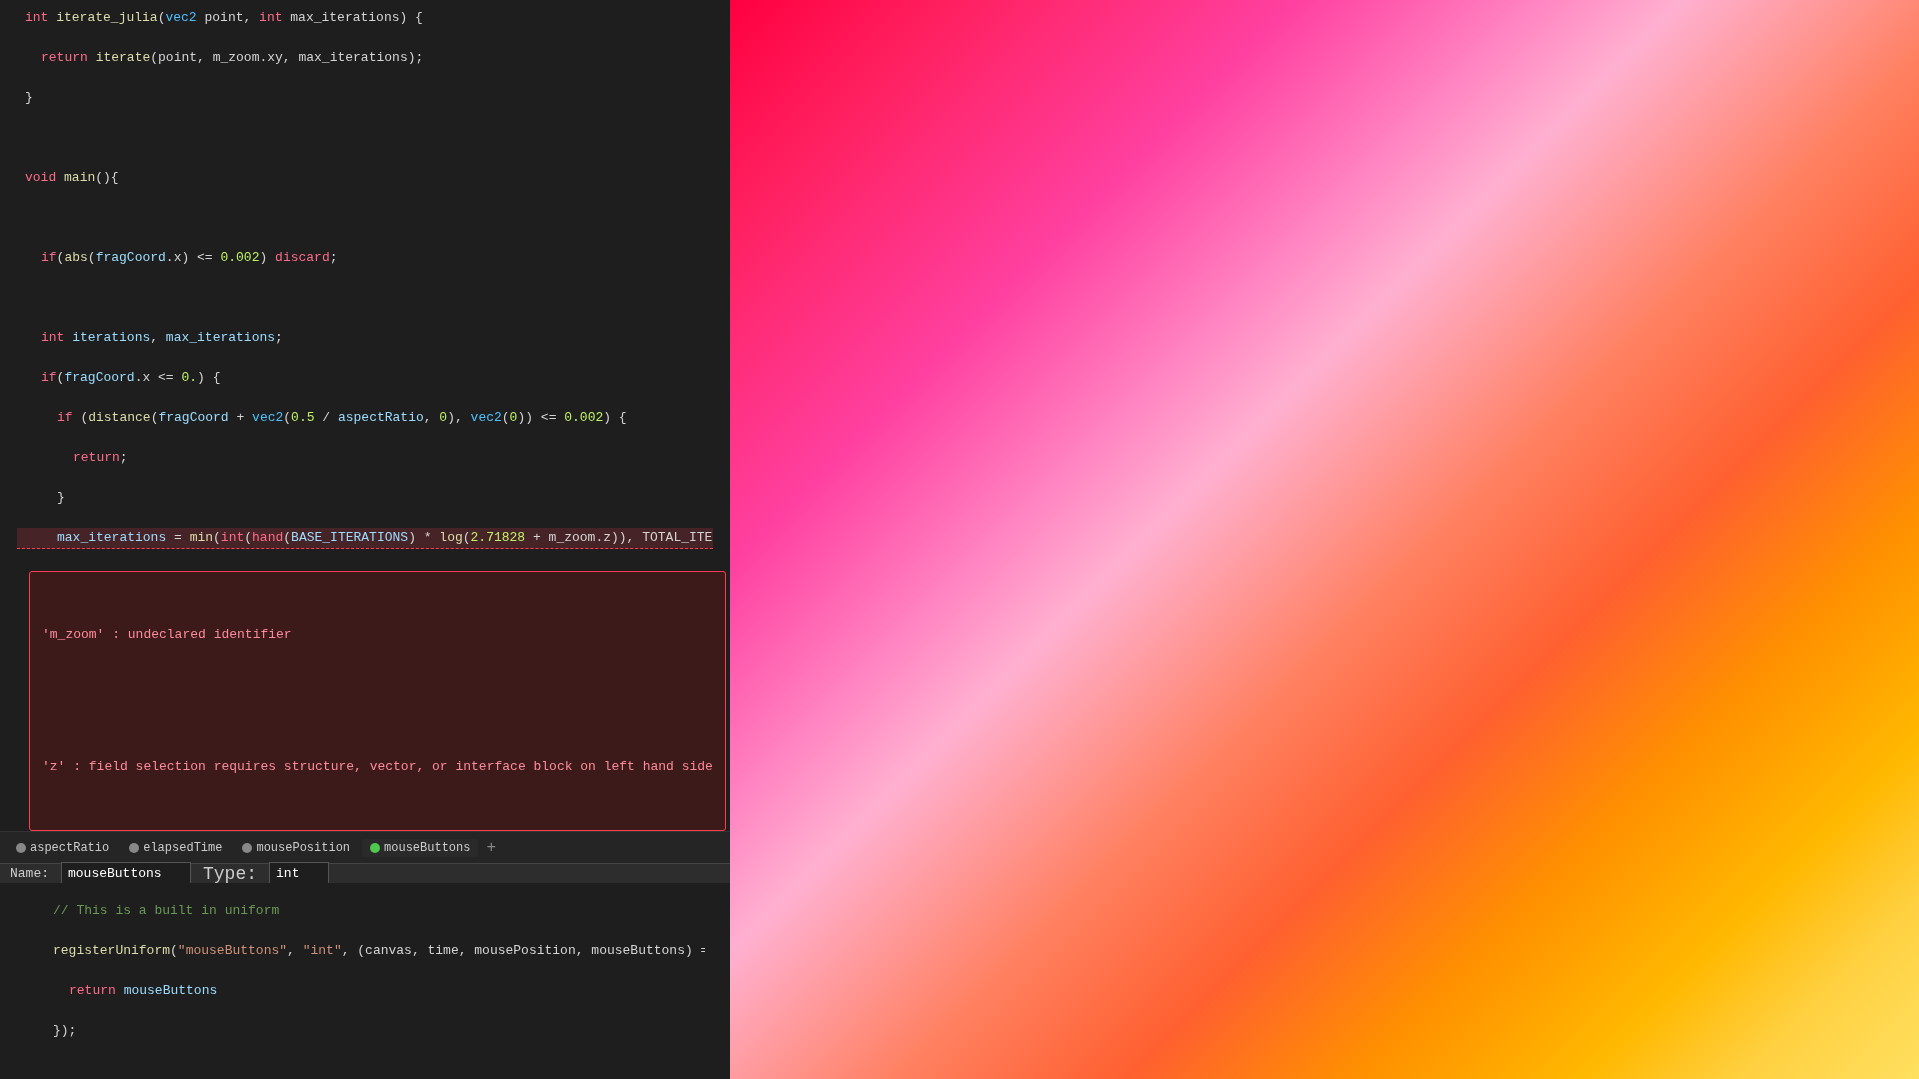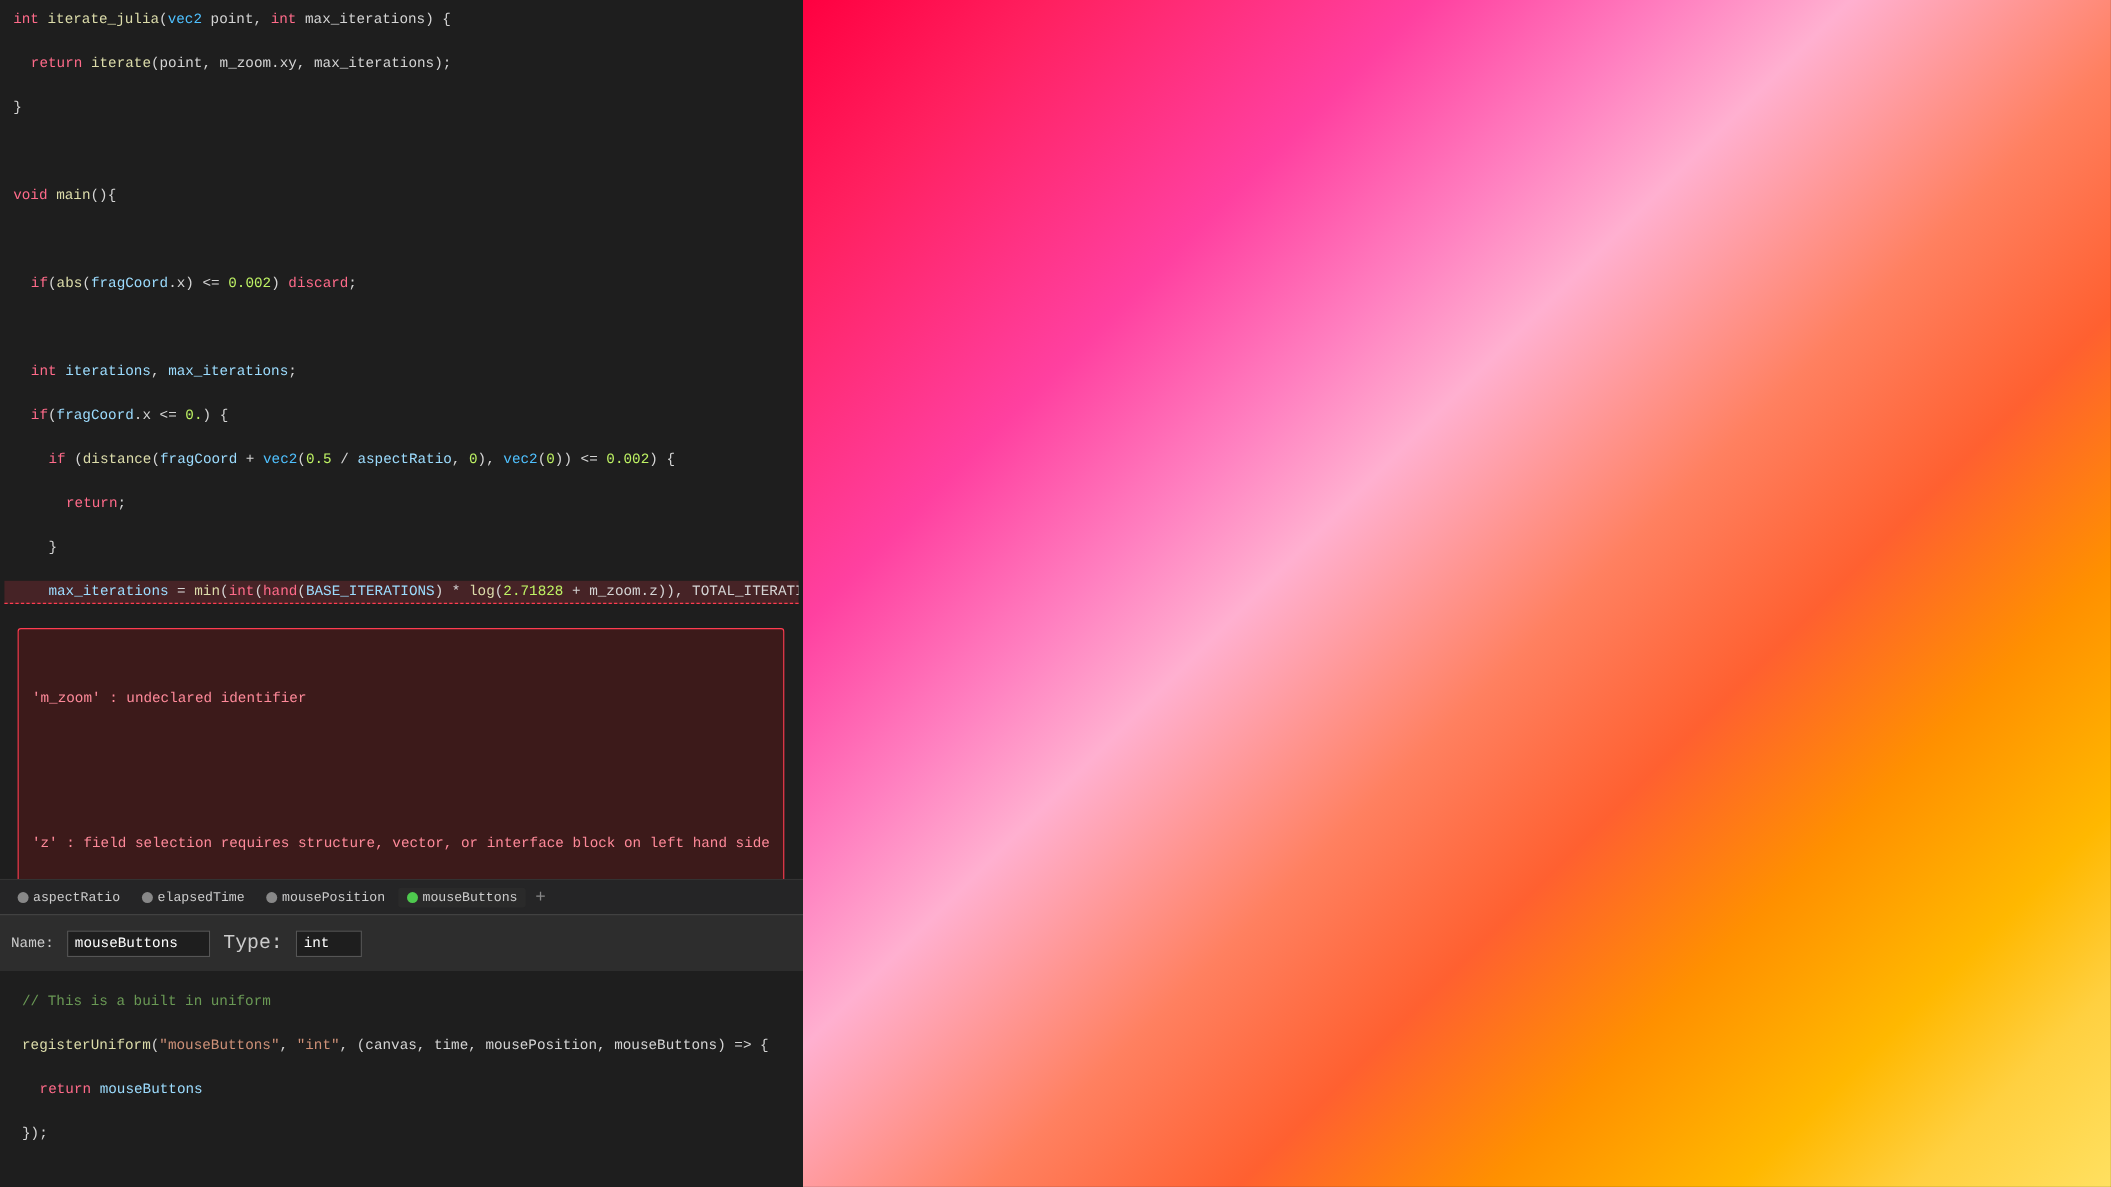--- a/index.html
+++ b/index.html
@@ -27,21 +27,21 @@
       flex: 1;
       overflow: hidden;
       position: relative;
     }
 
     pre {
       font-family: 'Courier New', Courier, monospace;
       font-size: 13px;
       line-height: 20px;
       color: #d4d4d4;
-      padding: 8px 4px;
+      padding: 8px 17px;
       white-space: pre;
       overflow: hidden;
     }
 
     .line {
       display: flex;
       min-height: 20px;
       padding-left: 8px;
     }
 
@@ -119,21 +119,21 @@
 
     .tab-plus {
       color: #888;
       font-size: 16px;
       cursor: pointer;
       padding: 0 4px;
     }
 
     
     .name-type-bar {
-      height: 52px;
+      height: 20px;
       background: #2d2d2d;
       display: flex;
       align-items: center;
       padding: 0 10px;
       gap: 12px;
       border-top: 1px solid #444;
       flex-shrink: 0;
     }
 
     .name-label {
@@ -170,20 +170,21 @@
       height: 24px;
       width: 60px;
       outline: none;
     }
 
     
     .uniform-area {
       background: #1e1e1e;
       padding: 10px 8px;
       flex-shrink: 0;
+      margin-left: 20px;
     }
 
     
     .render-panel {
       flex: 1;
       height: 1079px;
       background: linear-gradient(
         135deg,
         #ff0040 0%,
         #ff2060 10%,

